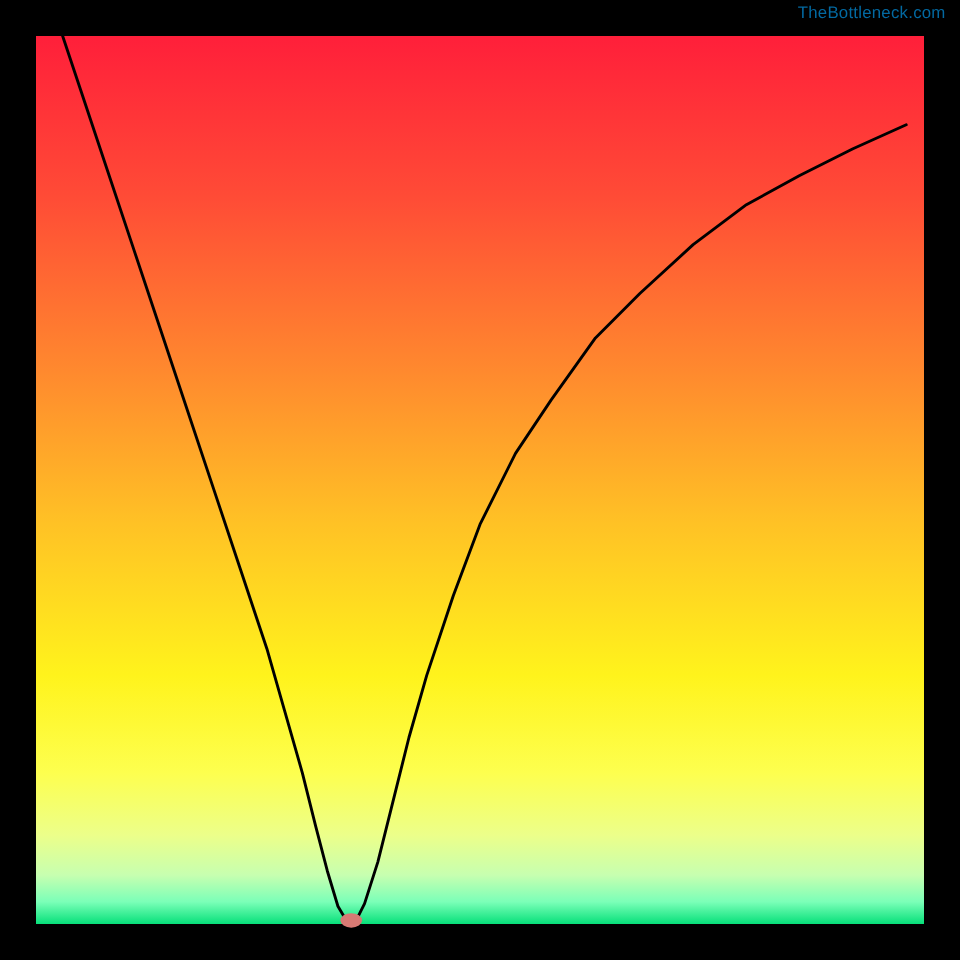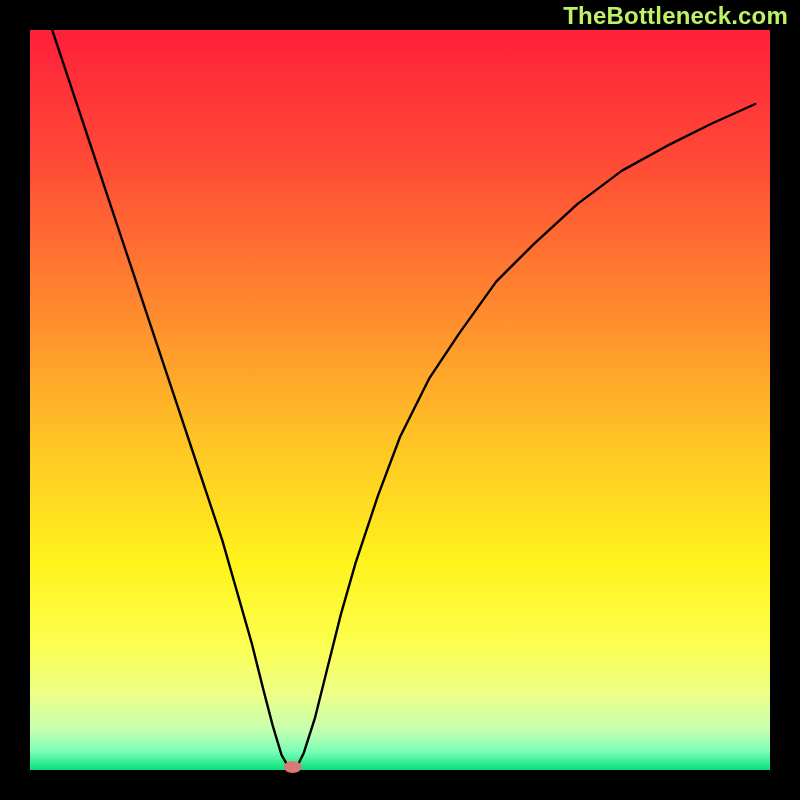--- a/index.html
+++ b/index.html
@@ -16,24 +16,24 @@
     top: 0;
     left: 0;
     width: 800px;
     height: 800px;
     background: #000;
   }
   .watermark {
     position: absolute;
     top: 2px;
     right: 12px;
-    color: #bef264;
-    font-size: 24px;
+    color: #0369a1;
+    font-size: 14px;
     letter-spacing: 0.2px;
-    font-weight: 700;
+    font-weight: 400;
   }
   svg {
     display: block;
   }
 </style>
 </head>
 <body>
 
 <div class="frame">
   <div class="watermark">TheBottleneck.com</div>

